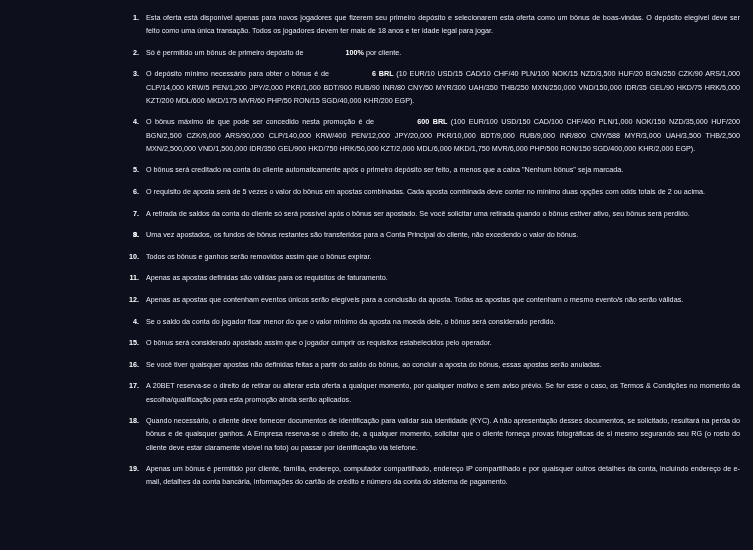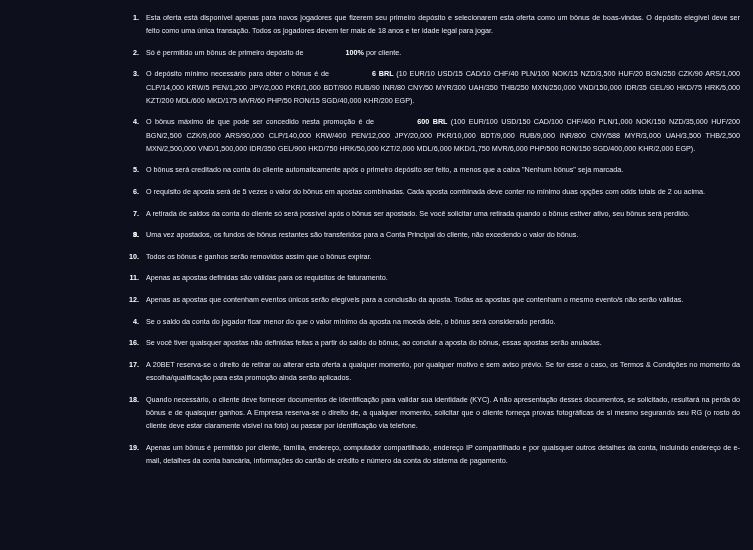--- a/index.html
+++ b/index.html
@@ -108,20 +108,24 @@
       </li>
       <li class="term-item">
         <span class="num">12.</span>
         <span class="body"><span>Apenas as apostas que contenham eventos únicos serão elegíveis para a conclusão da aposta. Todas as apostas que contenham o mesmo evento/s não serão válidas.</span></span>
       </li>
       <li class="term-item">
         <span class="num">4.</span>
         <span class="body"><span>Se o saldo da conta do jogador ficar menor do que o valor mínimo da aposta na moeda dele, o bônus será considerado perdido.</span></span>
       </li>
       <li class="term-item">
+        <span class="num">15.</span>
+        <span class="body"><span>O bônus será considerado apostado assim que o jogador cumprir os requisitos estabelecidos pelo operador.</span></span>
+      </li>
+      <li class="term-item">
         <span class="num">16.</span>
         <span class="body"><span>Se você tiver quaisquer apostas não definidas feitas a partir do saldo do bônus, ao concluir a aposta do bônus, essas apostas serão anuladas.</span></span>
       </li>
       <li class="term-item">
         <span class="num">17.</span>
         <span class="body"><span>A 20BET reserva-se o direito de retirar ou alterar esta oferta a qualquer momento, por qualquer motivo e sem aviso prévio. Se for esse o caso, os Termos &amp; Condições no momento da escolha/qualificação para esta promoção ainda serão aplicados.</span></span>
       </li>
       <li class="term-item">
         <span class="num">18.</span>
         <span class="body"><span>Quando necessário, o cliente deve fornecer documentos de identificação para validar sua identidade (KYC). A não apresentação desses documentos, se solicitado, resultará na perda do bônus e de quaisquer ganhos. A Empresa reserva-se o direito de, a qualquer momento, solicitar que o cliente forneça provas fotográficas de si mesmo segurando seu RG (o rosto do cliente deve estar claramente visível na foto) ou passar por identificação via telefone.</span></span>

